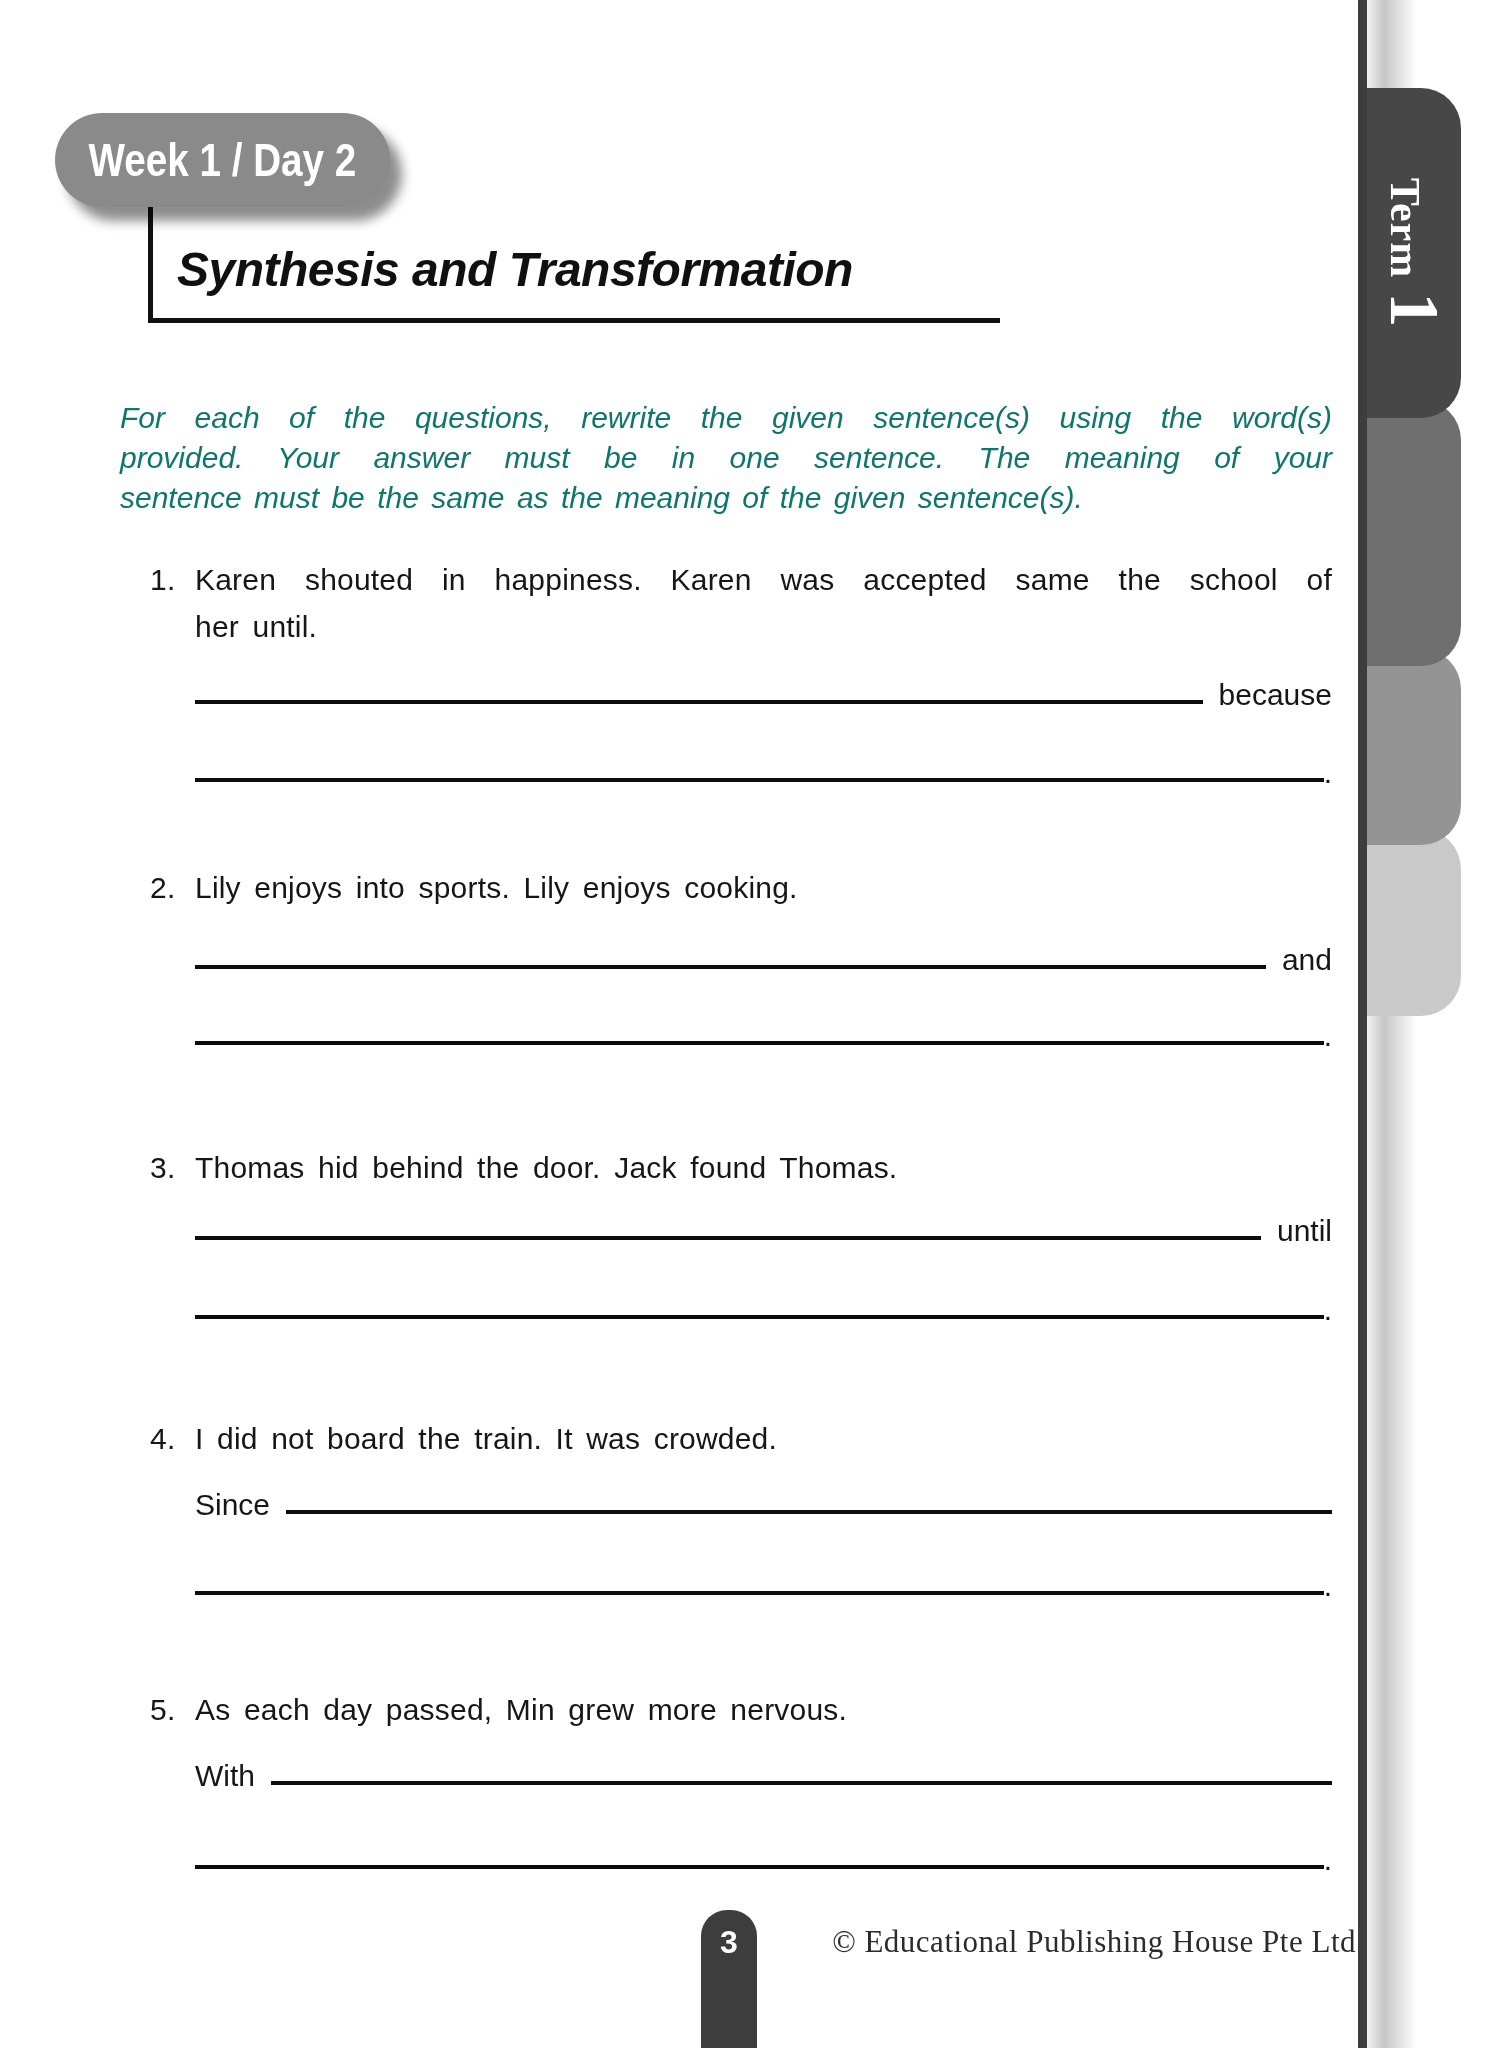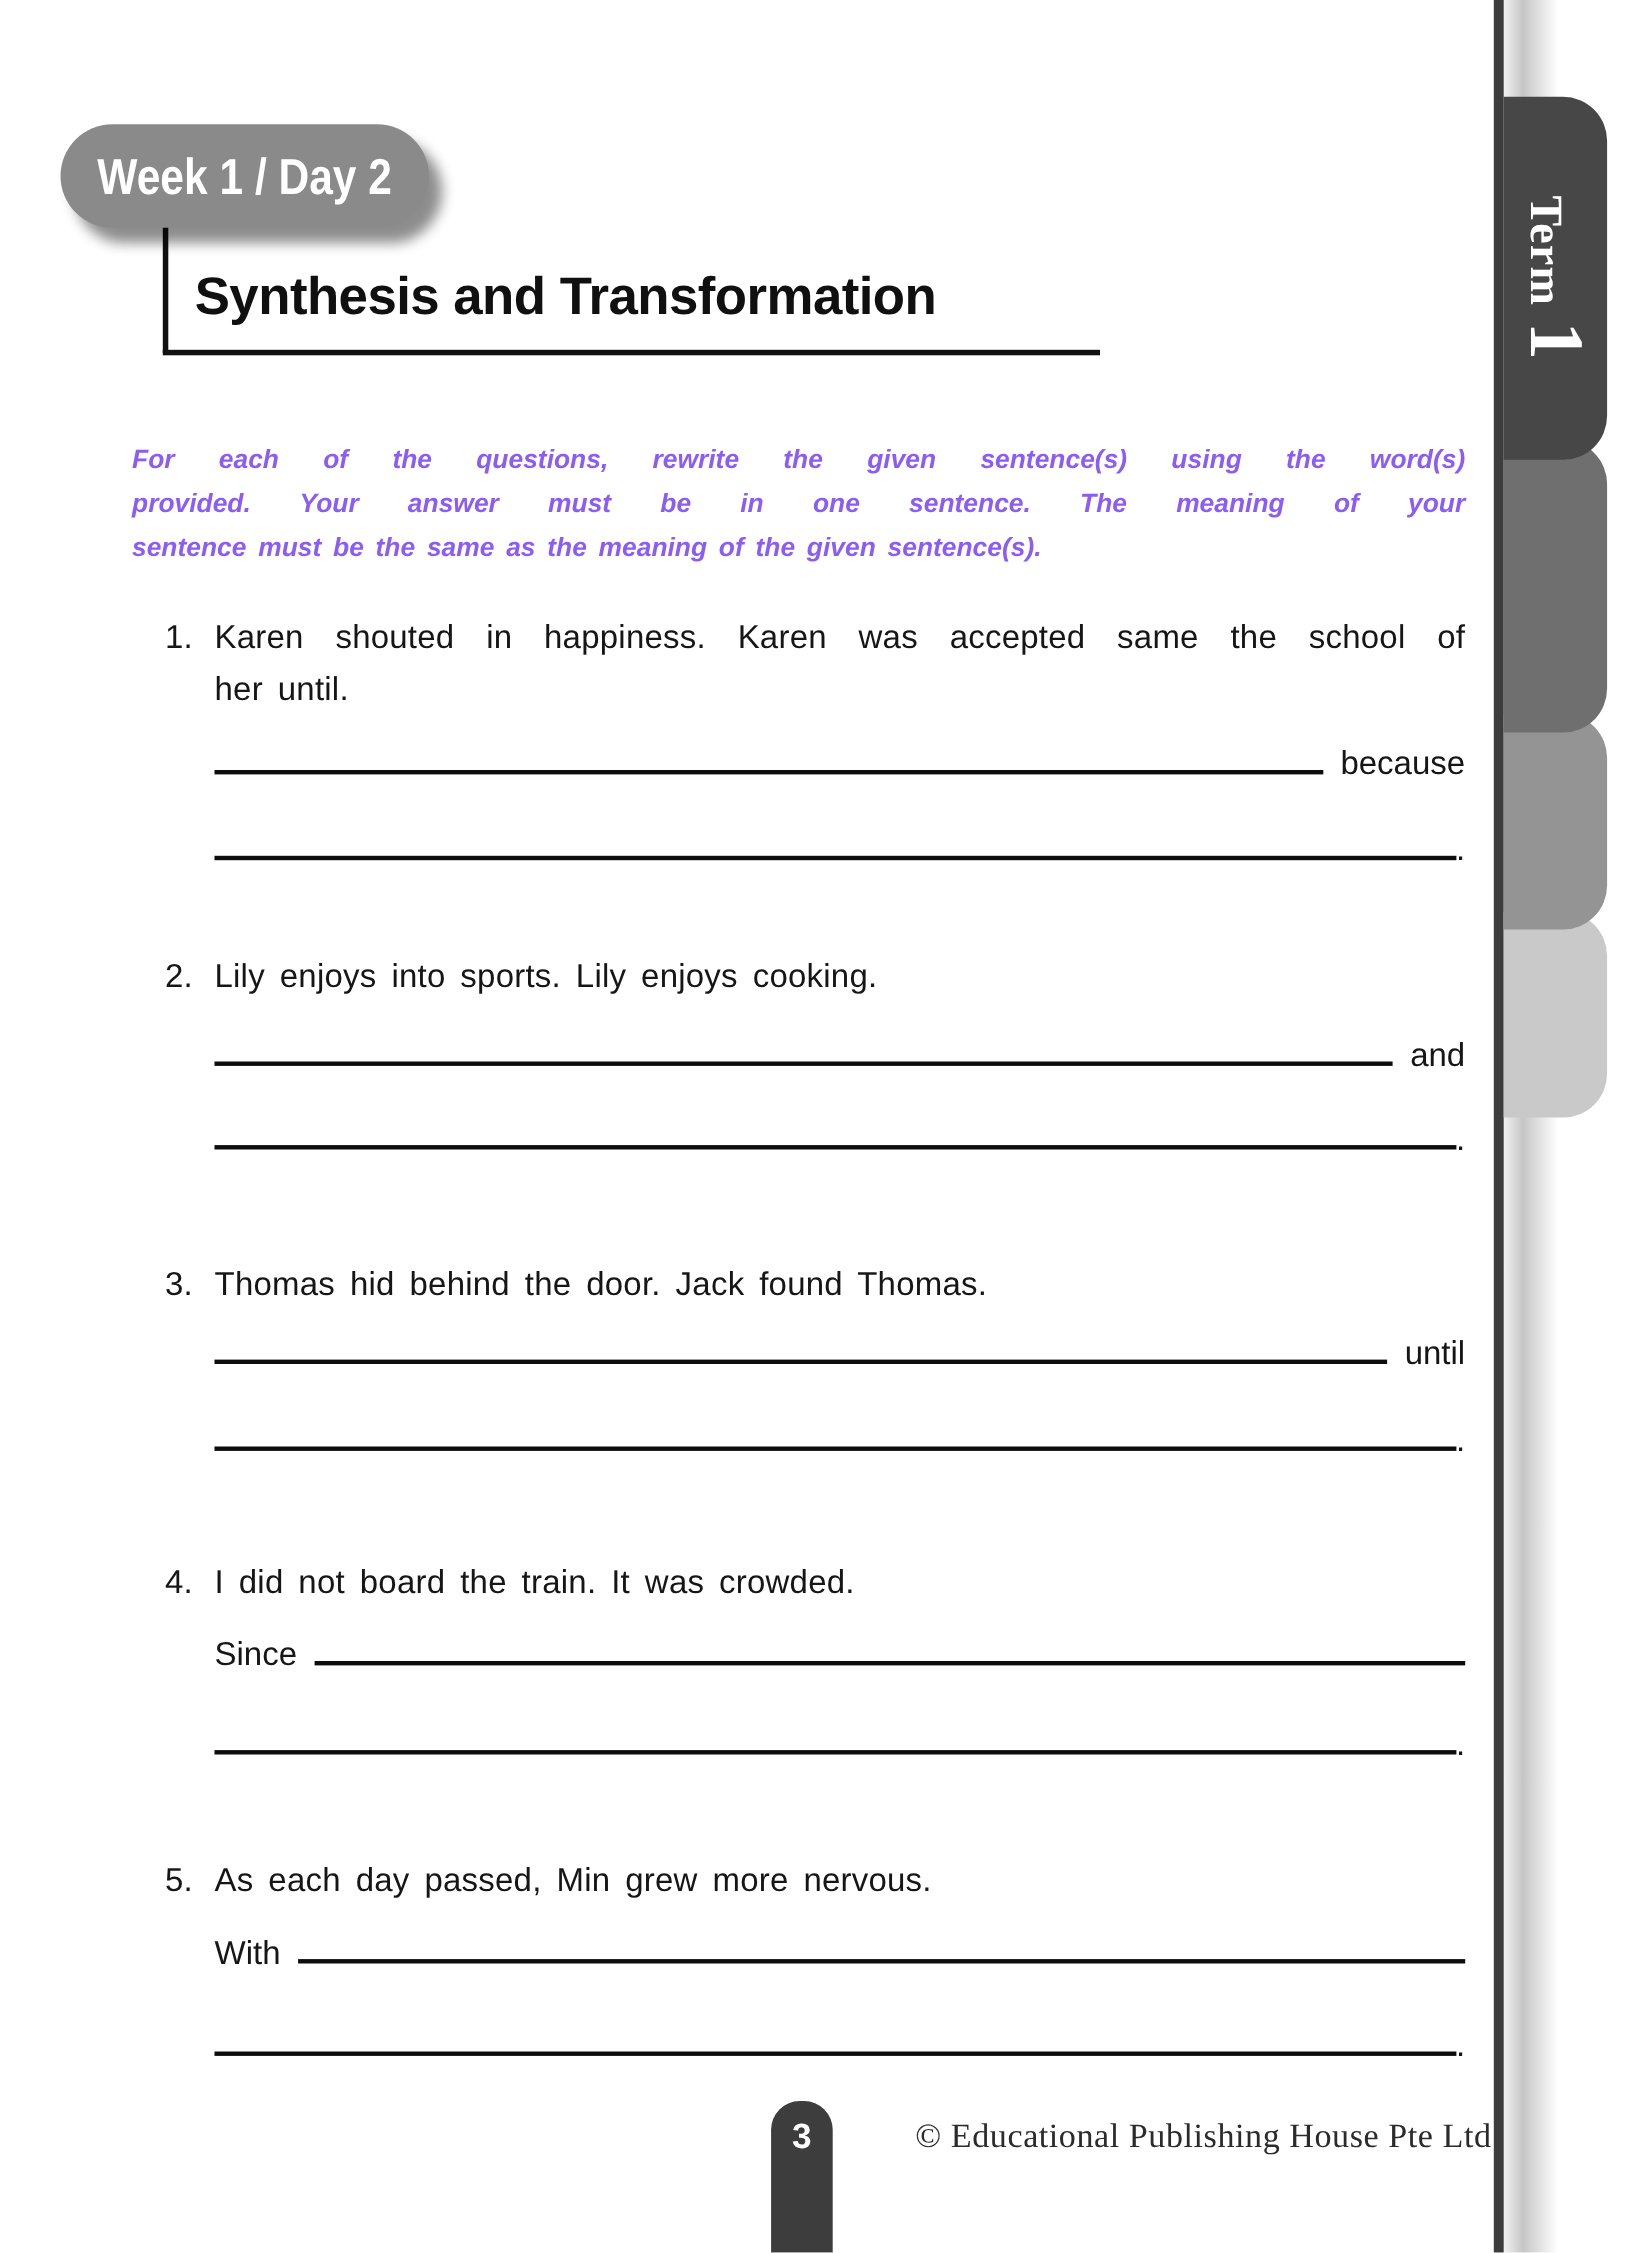--- a/index.html
+++ b/index.html
@@ -52,28 +52,28 @@
     display:inline-block;
     color:#ffffff;font-weight:bold;font-size:46px;
     transform:scaleX(0.84);transform-origin:center;
     letter-spacing:0px;white-space:nowrap;
   }
   .title-vline{position:absolute;left:148px;top:200px;width:5px;height:121px;background:#111111;}
   .title-hline{position:absolute;left:148px;top:318px;width:852px;height:5px;background:#111111;}
   .page-title{
     position:absolute;left:177px;top:242px;
     font-size:48px;font-weight:bold;letter-spacing:-0.5px;
-    color:#101010;white-space:nowrap;
+    color:#101010;white-space:nowrap;font-style:italic;
   }
 
   
   .instructions{
     position:absolute;left:120px;top:398px;width:1212px;
-    font-size:24px;line-height:40px;
-    font-weight:bold;font-style:italic;color:#8b5cf6;
+    font-size:30px;line-height:40px;
+    font-weight:normal;font-style:italic;color:#0f766e;
     word-spacing:4px;
   }
   .jl{text-align:justify;text-align-last:justify;}
 
   
   .q{
     position:absolute;left:150px;width:1182px;
     display:flex;font-size:30px;line-height:47px;
     letter-spacing:0.2px;word-spacing:5px;color:#161616;
   }

